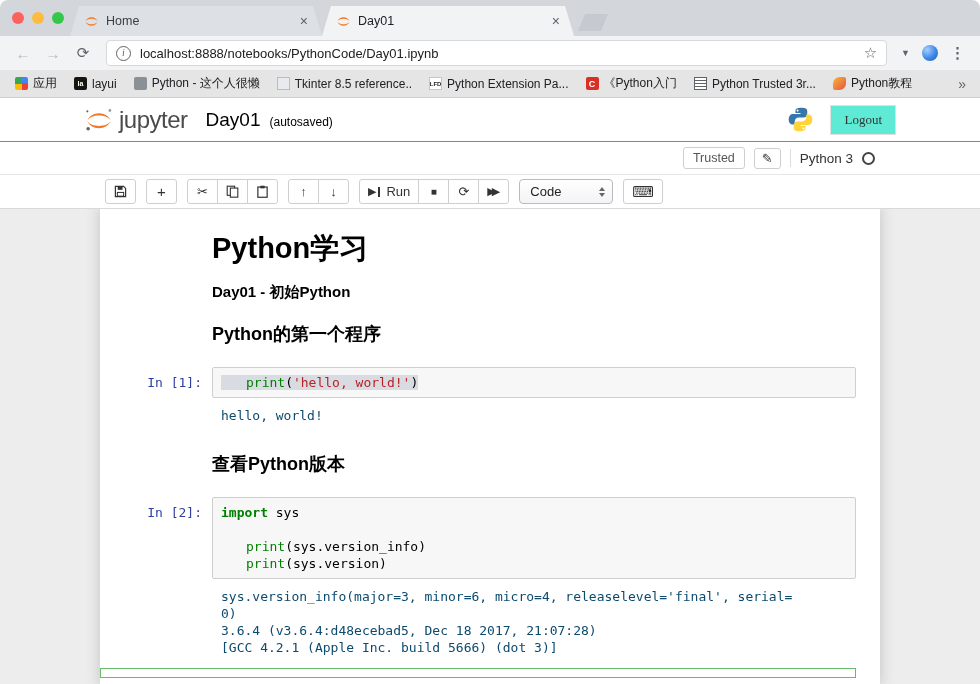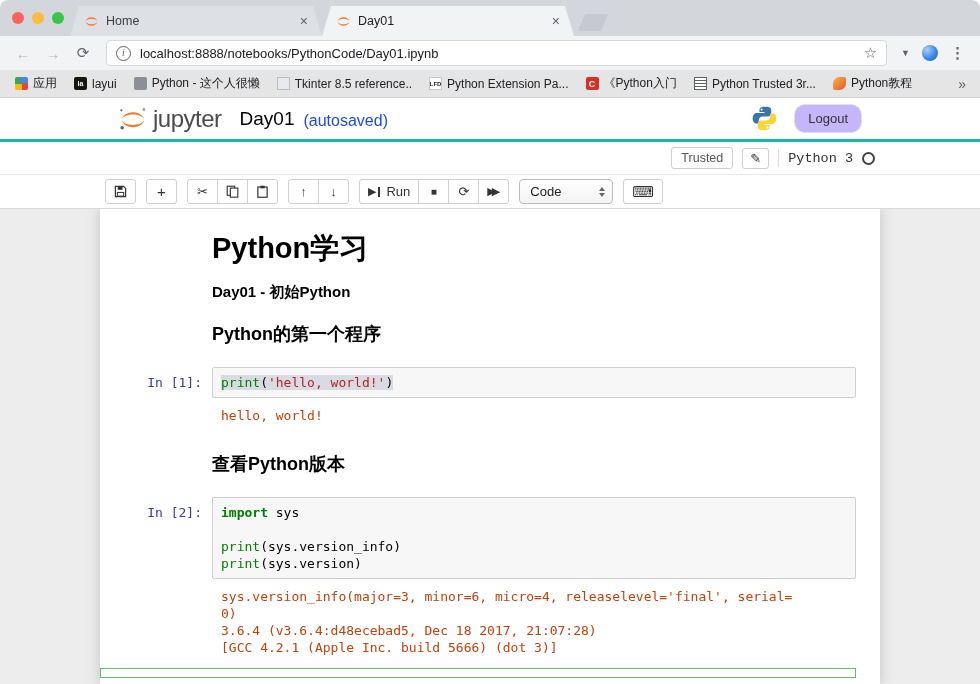--- a/index.html
+++ b/index.html
@@ -57,40 +57,40 @@
   .bmi-lfd { background:#fff; border:1px solid #c3c6ca; color:#222; font-size:6px; font-weight:bold; }
   .bmi-python-intro { background:#d93025; color:#fff; font-size:9px; font-weight:bold; border-radius:2px; }
   .bmi-cookbook { border:1px solid #5f6368;
     background:repeating-linear-gradient(#fff 0 2px, #5f6368 2px 3px); }
   .bmi-python-tutorial { background:linear-gradient(135deg,#f6b73c,#e5533d); border-radius:50% 2px 50% 2px; }
   .bm-overflow { color:#5f6368; font-size:14px; padding:0 4px; }
 
   
   .page { flex:1; background:#fff; display:flex; flex-direction:column; overflow:hidden; }
   .jp-header { height:44px; flex:none; display:flex; align-items:center;
-    padding:0 118px; border-bottom:3px solid #14b8a6; }
+    padding:0 84px; border-bottom:1px solid #14b8a6; }
   .jp-logo { display:flex; align-items:center; gap:5px; }
   .jp-logo-text { font-size:24px; color:#4b4b4b; letter-spacing:-0.5px; }
   .nb-title { font-size:19px; color:#000; margin-left:18px; }
-  .autosave { font-size:16px; color:#1d4ed8; margin-left:9px; margin-top:4px; }
+  .autosave { font-size:12px; color:#000000; margin-left:9px; margin-top:4px; }
   .spacer { flex:1; }
   .logout { margin-left:16px; padding:6px 13px; font-size:13px; color:#333;
-    background:#c4b5fd; border:1px solid #e0e0e0; border-radius:11px; font-family:Liberation Sans, sans-serif; }
+    background:#5eead4; border:1px solid #e0e0e0; border-radius:0; font-family:Liberation Serif, serif; }
 
   .jp-menurow { height:33px; flex:none; display:flex; align-items:center;
     padding:0 105px; border-bottom:1px solid #e7e7e7; }
   .menu-items { display:flex; align-items:center; }
   .mi { font-size:13.5px; color:#333; padding:6px 12px; }
   .menu-right { margin-left:auto; display:flex; align-items:center; gap:9px; }
   .trusted { border:1px solid #cfcfcf; border-radius:3px; font-size:12.5px;
     color:#555; padding:3px 9px; background:#fff; font-family:inherit; }
   .pencil-btn { border:1px solid #cfcfcf; border-radius:3px; font-size:13px;
     color:#333; padding:2px 7px; background:#fff; }
   .vsep { width:1px; height:18px; background:#ddd; }
-  .kernel-name { font-size:13.5px; color:#333;font-family:Liberation Mono, monospace; }
+  .kernel-name { font-size:13.5px; color:#333; }
   .kernel-circle { width:13px; height:13px; border:2px solid #444; border-radius:50%; }
 
   .jp-toolbar { height:34px; flex:none; display:flex; align-items:center;
     padding:0 105px; gap:10px; border-bottom:1px solid #d9d9d9; }
   .btngroup { display:flex; }
   .tbtn { height:25px; min-width:31px; padding:0 8px; background:#fff;
     border:1px solid #cfcfcf; color:#333; font-size:13px; font-family:inherit;
     display:flex; align-items:center; justify-content:center; gap:6px; }
   .btngroup .tbtn + .tbtn { margin-left:-1px; }
   .btngroup .tbtn:first-child { border-radius:3px 0 0 3px; }
@@ -120,27 +120,27 @@
   .inner { flex:1; min-width:0; }
   .inner h1 { font-size:29px; font-weight:700; margin:6px 0 14px; color:#000; }
   .inner h2 { font-size:15px; font-weight:700; margin:0 0 20px; color:#000; }
   .inner h3 { font-size:18px; font-weight:700; margin:0 0 16px; color:#000; }
   .cell.code + .cell.md h3 { margin-top:22px; }
   .codebox { flex:1; min-width:0; margin-top:5px; background:#f7f7f7;
     border:1px solid #cfcfcf; border-radius:2px; padding:6px 8px; }
   .cm { margin:0; font-family:"DejaVu Sans Mono","Liberation Mono",monospace;
     font-size:13px; line-height:17px; color:#000; }
   .cl { min-height:17px; }
-  .tok-builtin { color:#008000; }
+  .tok-builtin { color:#008000;padding-left:25px; }
   .tok-keyword { color:#008000; font-weight:bold; }
   .tok-string { color:#ba2121; }
   .cell.selected .lt { background:#d8dbe1; }
   .outbox { flex:1; min-width:0; padding:9px 0 6px 9px; }
   .out { margin:0; font-family:"DejaVu Sans Mono","Liberation Mono",monospace;
-    font-size:13px; line-height:17px; color:#c2410c; white-space:pre; }
+    font-size:13px; line-height:17px; color:#0c4a6e; white-space:pre; }
   .cell.editmode { border:1px solid #66bb6a; margin-top:6px; padding:4px; }
 </style>
 </head>
 <body>
 
 <div class="window">
 
   <div class="tabstrip">
     <div class="traffic">
       <span class="light red"></span>

